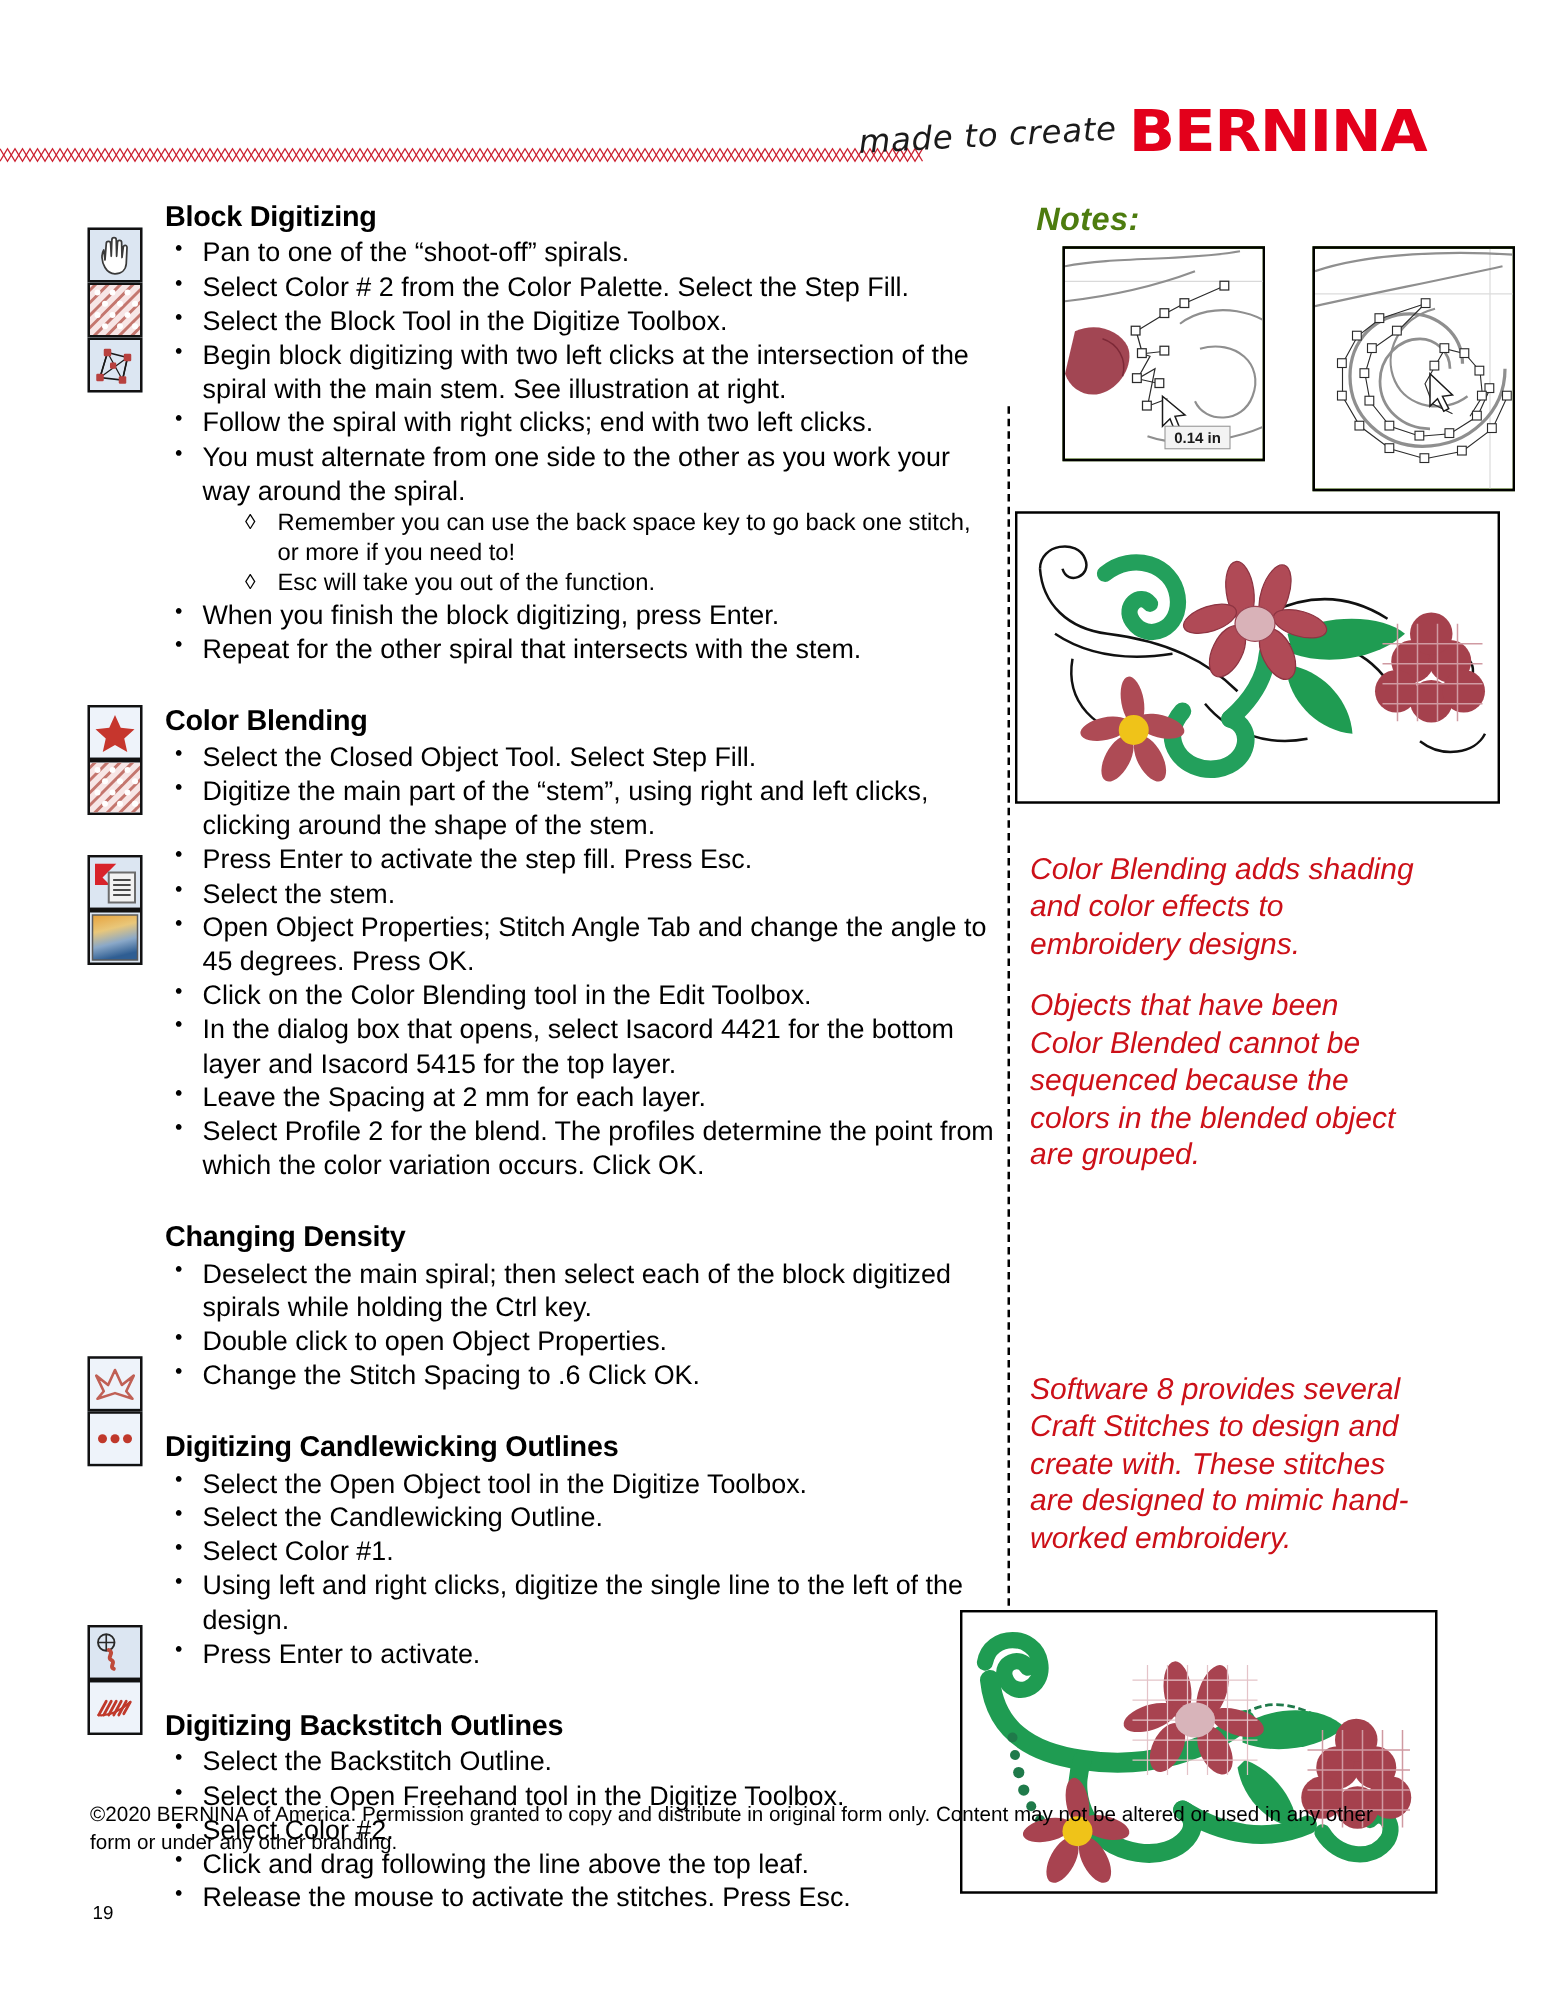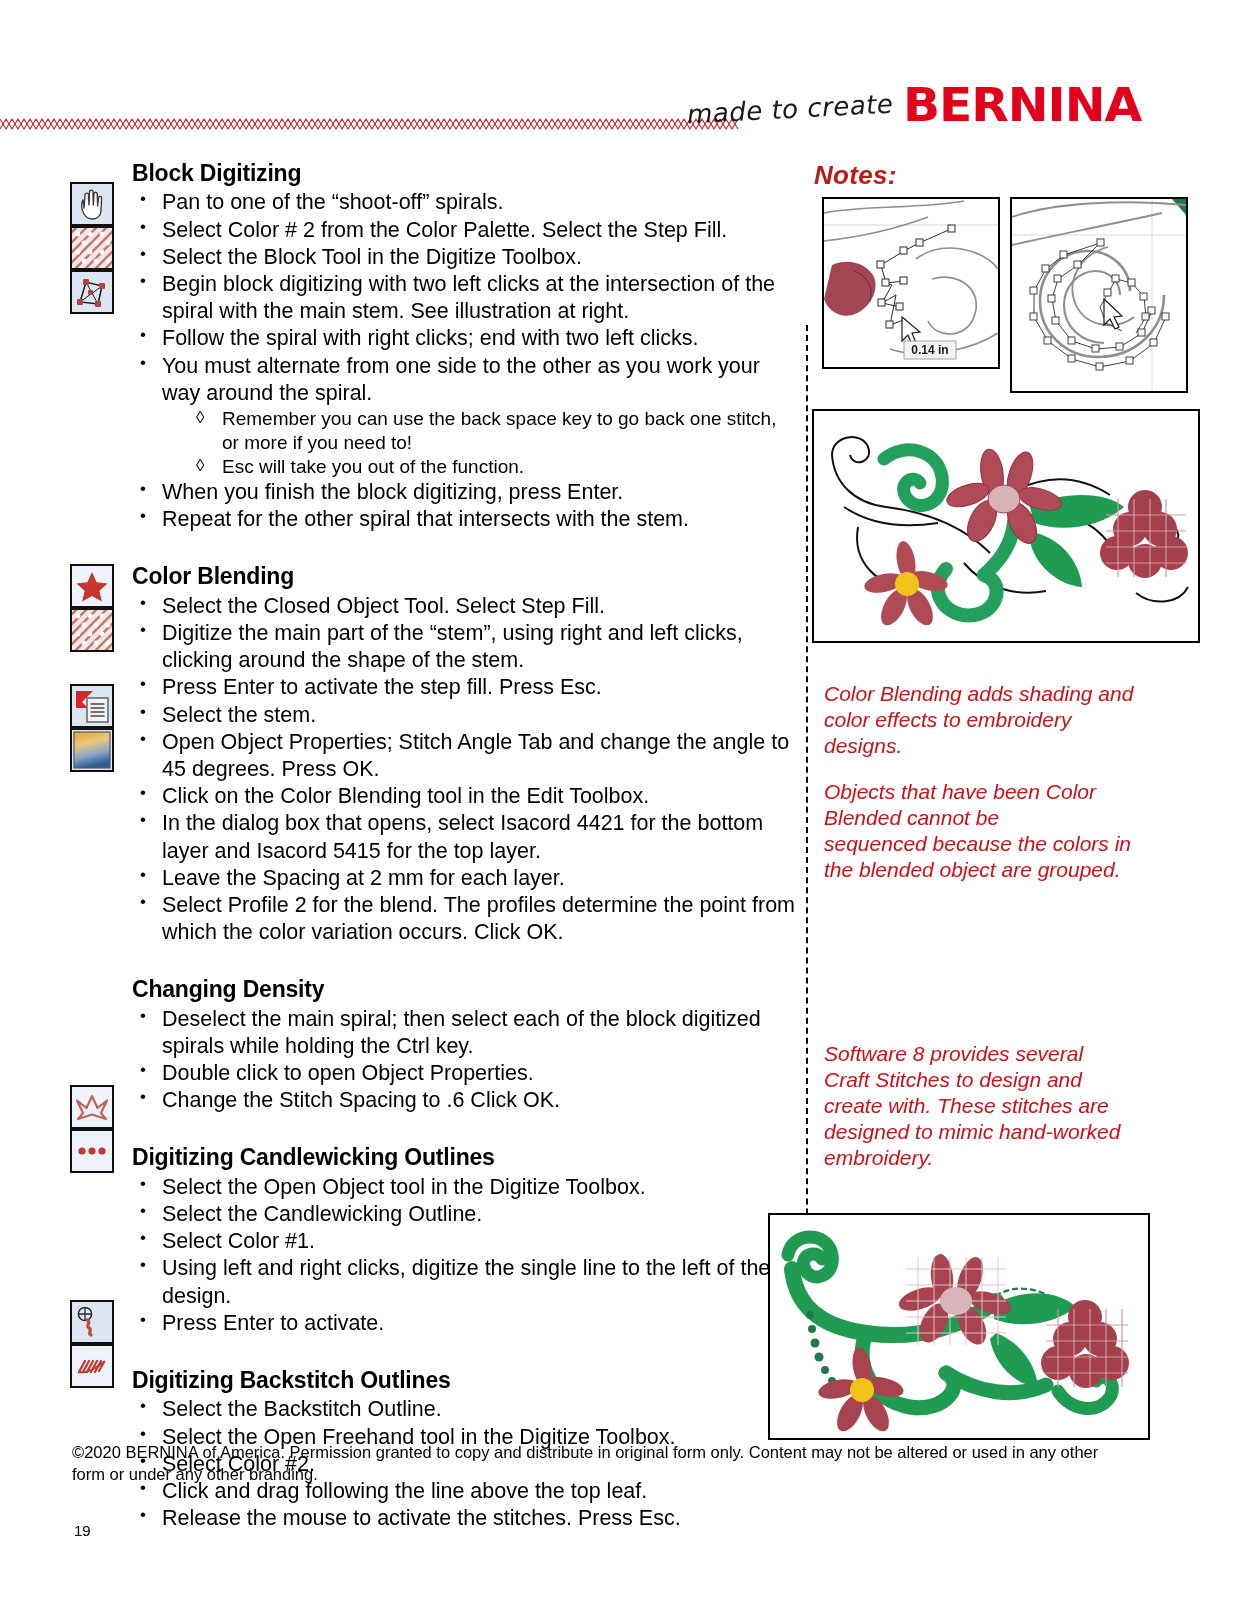--- a/index.html
+++ b/index.html
@@ -157,47 +157,47 @@
     margin-bottom: 0;
   }
   .tool-icon + .tool-icon { border-top-width: 2px; }
   .tool-icon svg { display: block; }
 
   
   .notes-title {
     font-size: 26px;
     font-weight: bold;
     font-style: italic;
-    color: #b91c1c;
-    margin: 0 0 6px 2px;
+    color: #4d7c0f;
+    margin: 0 0 6px 17px;
     letter-spacing: 0.3px;
   }
   .note-text {
-    font-size: 21px;
+    font-size: 24px;
     font-style: italic;
     color: #cc1018;
     line-height: 1.24;
     margin: 0 0 0 12px;
     width: 310px;
   }
   .note-gap { height: 20px; }
 
   .fig-box {
     border: 2px solid #000;
     background: #ffffff;
     box-sizing: border-box;
     overflow: hidden;
     position: relative;
   }
   .fig-row {
     display: flex;
     gap: 10px;
     margin-left: 10px;
   }
-  .screenshot-pane { background: #4d7c0f; }
+  .screenshot-pane { background: #4d7c0f; margin-left: 28px; }
 
   
   .footer {
     position: absolute;
     left: 72px;
     top: 1442px;
     width: 1060px;
   }
   .copyright {
     font-size: 16.5px;

